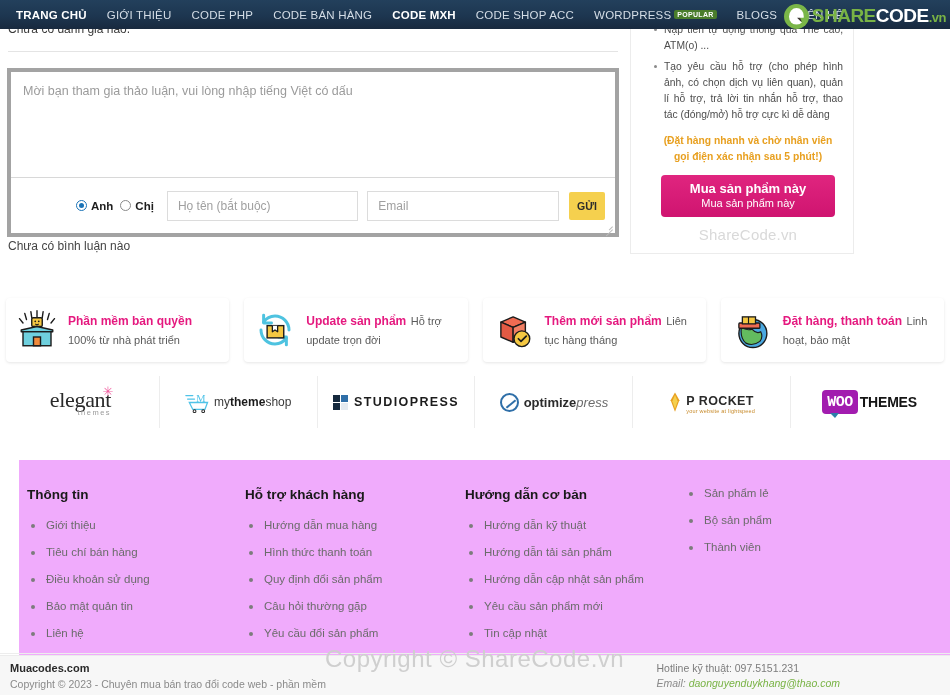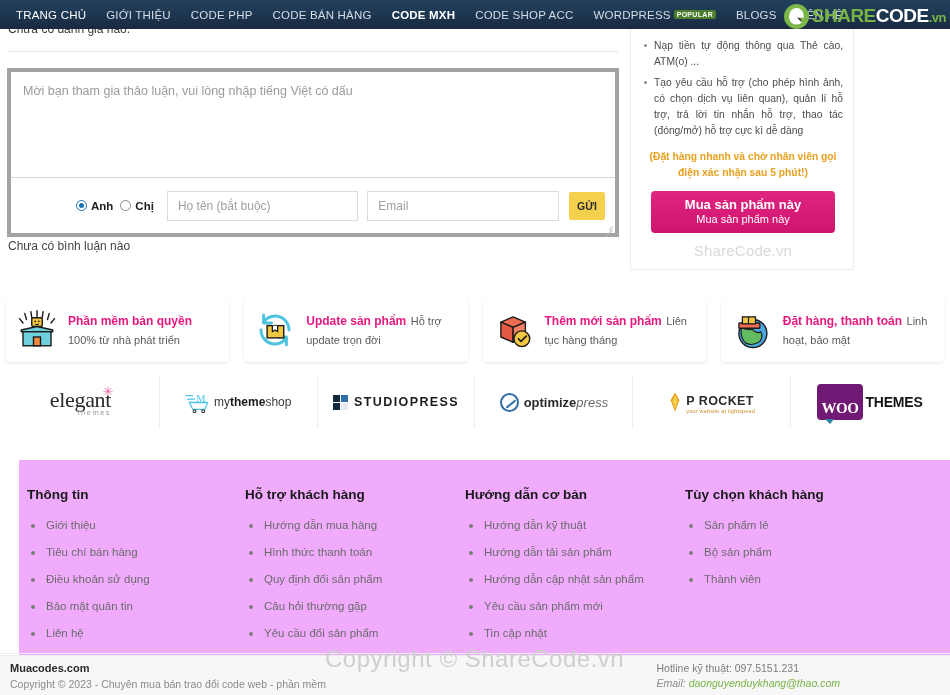--- a/index.html
+++ b/index.html
@@ -17,21 +17,21 @@
     background: linear-gradient(180deg,#23405c 0%,#1d3650 55%,#18293e 100%);
     display: flex; align-items: center; z-index: 40;
     overflow: visible;
   }
   .nav-items { display: flex; align-items: center; padding-left: 6px; }
   .nav-item {
     color: #d4dde6; font-size: 11.5px; letter-spacing: .2px;
     padding: 0 10px; white-space: nowrap; cursor: pointer;
     text-transform: uppercase; position: relative;
   }
-  .nav-item.active { color: #ffffff; font-weight: normal; }
+  .nav-item.active { color: #ffffff; font-weight: bold; }
   .nav-item.bold { color: #ffffff; font-weight: bold; }
   .badge-pop {
     display: inline-block; background: #4a7d2c; color: #fff;
     font-size: 7px; font-weight: bold; letter-spacing: .3px;
     padding: 1px 3px; border-radius: 2px; margin-left: 3px;
     vertical-align: 2px;
   }
   
   .sc-logo {
     position: absolute; right: 4px; top: 1px; height: 30px;
@@ -114,21 +114,21 @@
   }
   .comment-empty {
     position: absolute; top: 239px; left: 8px;
     font-size: 12px; color: #444;
   }
 
   
   .sidebar {
     position: absolute; top: 0; left: 630px; width: 224px;
     background: #ffffff; border: 1px solid #ececec; border-top: none;
-    padding: 22px 10px 10px 12px; z-index: 10; margin-top: 16px;
+    padding: 22px 10px 10px 22px; z-index: 10;
   }
   .sb-list { list-style: none; }
   .sb-list li {
     position: relative; padding-left: 11px; margin-bottom: 5px;
     font-size: 10.3px; line-height: 1.55; color: #4c4c4c; text-align: justify;
   }
   .sb-list li::before {
     content: ""; position: absolute; left: 1px; top: 6px;
     width: 3px; height: 3px; background: #8a8a8a; border-radius: 50%;
   }
@@ -196,23 +196,23 @@
   .lg-op .t { font-size:13px; color:#2b2b2b;}
   .lg-op .t b{font-weight:bold;} .lg-op .t i{font-style:italic;color:#6a6a6a;}
   
   .lg-wp { display:flex; align-items:center; gap:4px;}
   .lg-wp .fl { width:14px; height:22px; position:relative;}
   .lg-wp .tt { font-size:12.5px; font-weight:bold; color:#2b2b2b; letter-spacing:.4px;}
   .lg-wp .ts { font-size:5.5px; color:#c78a2a; letter-spacing:.2px; display:block; margin-top:-1px;}
   
   .lg-woo { display:flex; align-items:center; gap:2px;}
   .lg-woo .bub {
-    background:#701a75; color:#fff; font-size:15px; font-weight:bold;
-    padding:16px 5px 3px 5px; border-radius:4px; position:relative; letter-spacing:-.5px;
-    font-family:Liberation Serif, serif;
+    background:#a21caf; color:#fff; font-size:15px; font-weight:bold;
+    padding:4px 5px 3px 5px; border-radius:4px; position:relative; letter-spacing:-.5px;
+    font-family:Liberation Mono, monospace;
   }
   .lg-woo .bub::after{content:"";position:absolute;left:8px;bottom:-4px;border-left:5px solid transparent;border-right:4px solid transparent;border-top:5px solid #2c7fa8;}
   .lg-woo .th { font-size:14px; font-weight:bold; color:#141414; letter-spacing:-.2px;}
 
   
   .footer-main {
     position: absolute; top: 460px; left: 0; width: 950px; height: 215px;
     background: #f0abfc; padding: 27px 8px 0 8px; display: flex; margin-left: 19px;
   }
   .fcol { width: 218px; }
@@ -465,21 +465,20 @@
       <ul>
         <li>Hướng dẫn kỹ thuật</li>
         <li>Hướng dẫn tải sản phẩm</li>
         <li>Hướng dẫn cập nhật sản phẩm</li>
         <li>Yêu cầu sản phẩm mới</li>
         <li>Tin cập nhật</li>
       </ul>
     </div>
 
     <div class="fcol">
-      <h4>Tùy chọn khách hàng</h4>
       <ul>
         <li>Sản phẩm lẻ</li>
         <li>Bộ sản phẩm</li>
         <li>Thành viên</li>
       </ul>
     </div>
   </div>
 
   <div class="footer-sep"></div>
 

